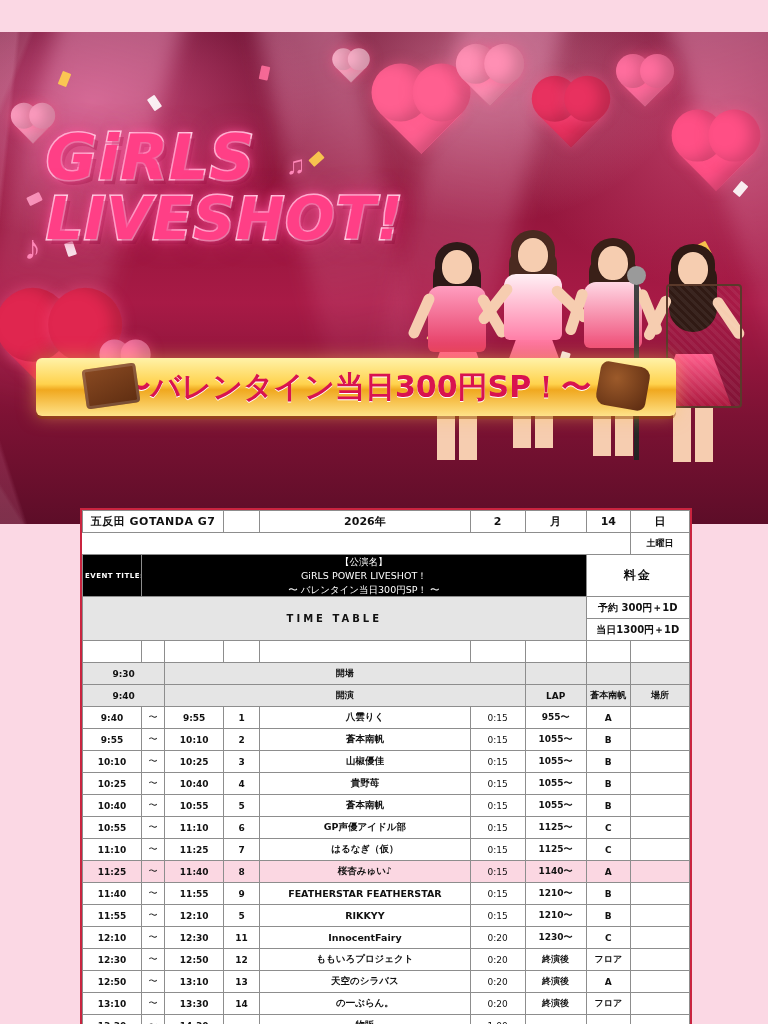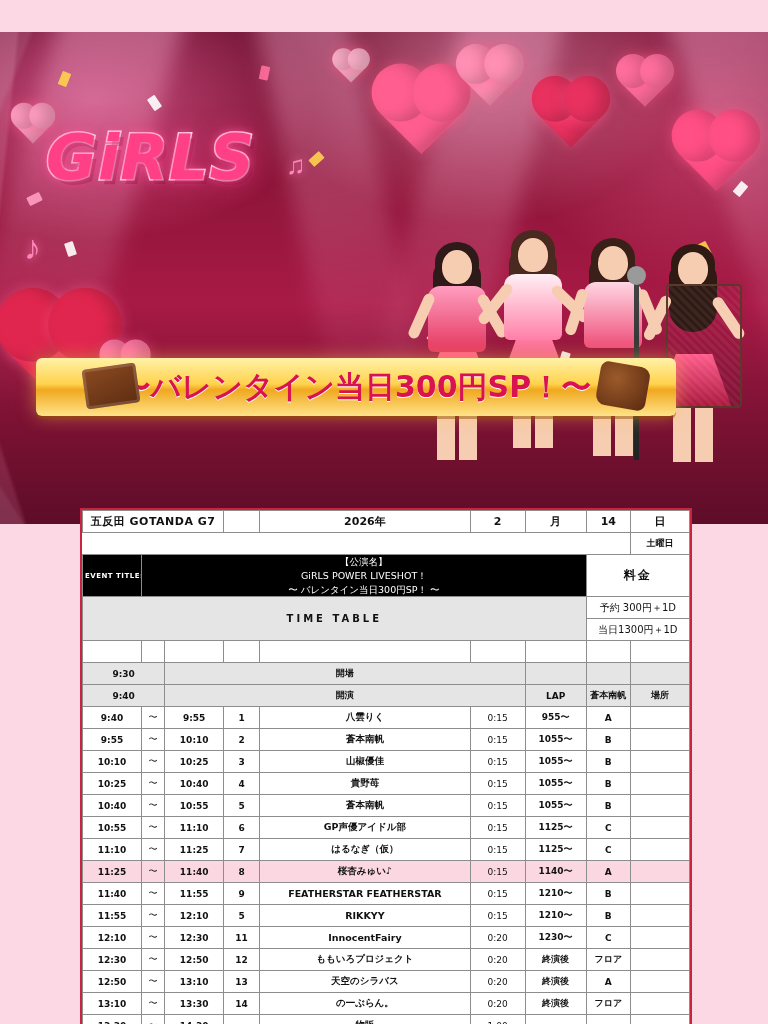--- a/index.html
+++ b/index.html
@@ -313,21 +313,21 @@
   .hdr-venue { font-weight: bold; font-size: 11px; text-align: left; padding-left: 6px; letter-spacing: .5px;}
   .blk { background: #000; color: #fff; }
   .gry { background: #e5e5e5; }
   .pinkrow td { background: #fbd7e2; }
   .tall { height: 62px; }
   .title-cell {
     line-height: 1.45;
     font-size: 9.5px;
   }
   .fee-cell { font-size: 12px; font-weight: bold; letter-spacing: 2px; }
-  .fee-text { font-size: 10px; font-weight: normal; text-align: left; padding-left: 4px; line-height: 1.5; }
+  .fee-text { font-size: 10px; font-weight: bold; text-align: left; padding-left: 4px; line-height: 1.5; }
   .date-num { font-size: 11px; font-weight: bold; }
   .tt-label { font-weight: bold; letter-spacing: 3px; font-size: 10px; }
   .evt-label { font-size: 7px; font-weight: bold; letter-spacing: .5px; text-align: left; padding-left: 5px; }
   .nm { font-weight: bold; font-size: 9.5px; }
   .tilde { font-size: 9px; }
 </style>
 </head>
 <body>
 
 <div id="page">
@@ -408,20 +408,21 @@
             <div class="hair-long" style="background:#301a14;"></div>
           </div>
         <div class="body" style="background:linear-gradient(180deg,#ffb3cd,#d6海2d52);"></div>
         <div class="skirt" style="background:linear-gradient(180deg,#ff5d8c,#a8163b);"></div>
         <div class="legs"></div>
       </div>
     </div>
 
     <div class="hero-title">
       <div class="title-line t1">GiRLS</div>
+      <div class="title-line t3">LIVESHOT!</div>
     </div>
     <div class="note" style="left:24px; top:196px;">♪</div>
     <div class="note" style="left:286px; top:118px; font-size:26px;">♫</div>
 
     <div class="choco"></div>
     <div class="choco2"></div>
     <div class="ribbon">
       <span class="ribbon-text">〜バレンタイン当日300円SP！〜</span>
     </div>
 

